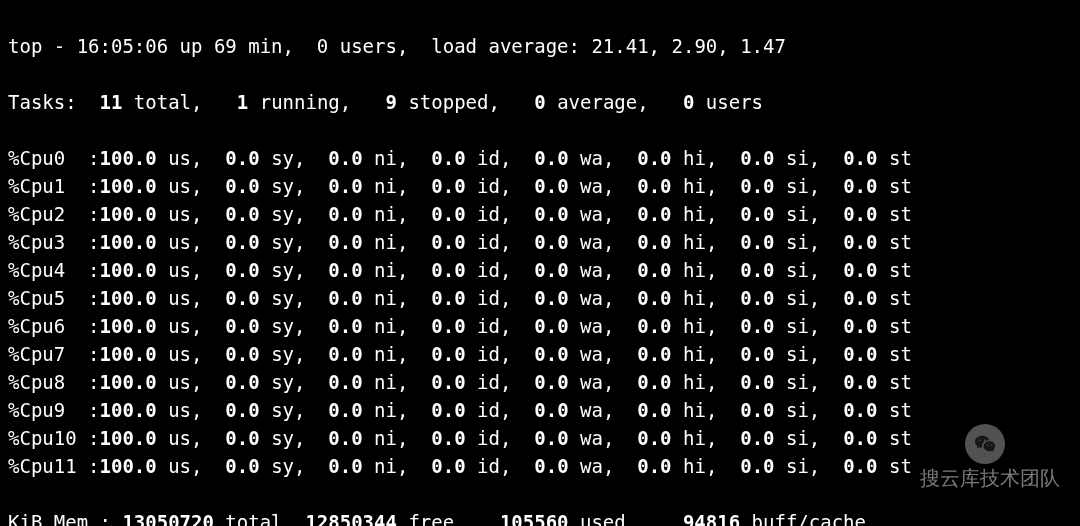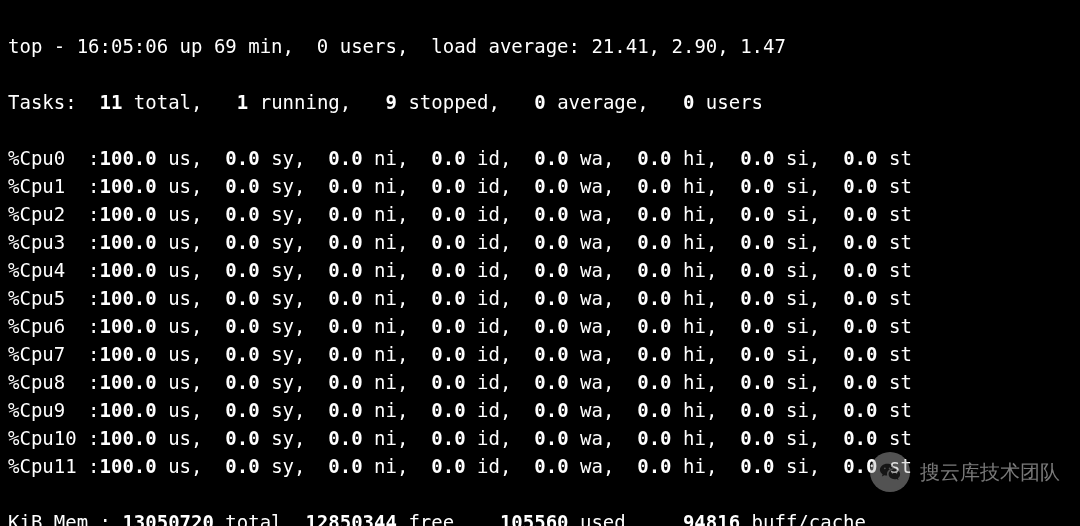--- a/index.html
+++ b/index.html
@@ -24,20 +24,21 @@
     position: absolute;
     right: 20px;
     bottom: 34px;
     display: flex;
     align-items: center;
     opacity: 0.55;
     color: #ddd;
     font-family: sans-serif;
     font-size: 20px;
     pointer-events: none;
+    flex-direction: column;
   }
   .wm-icon {
     width: 40px;
     height: 40px;
     border-radius: 50%;
     background: #bbb;
     margin-right: 10px;
     display: flex;
     align-items: center;
     justify-content: center;

